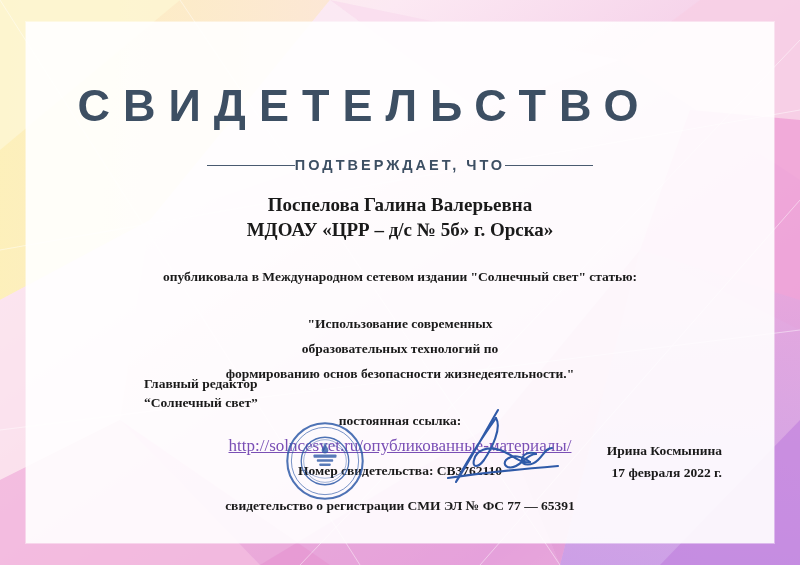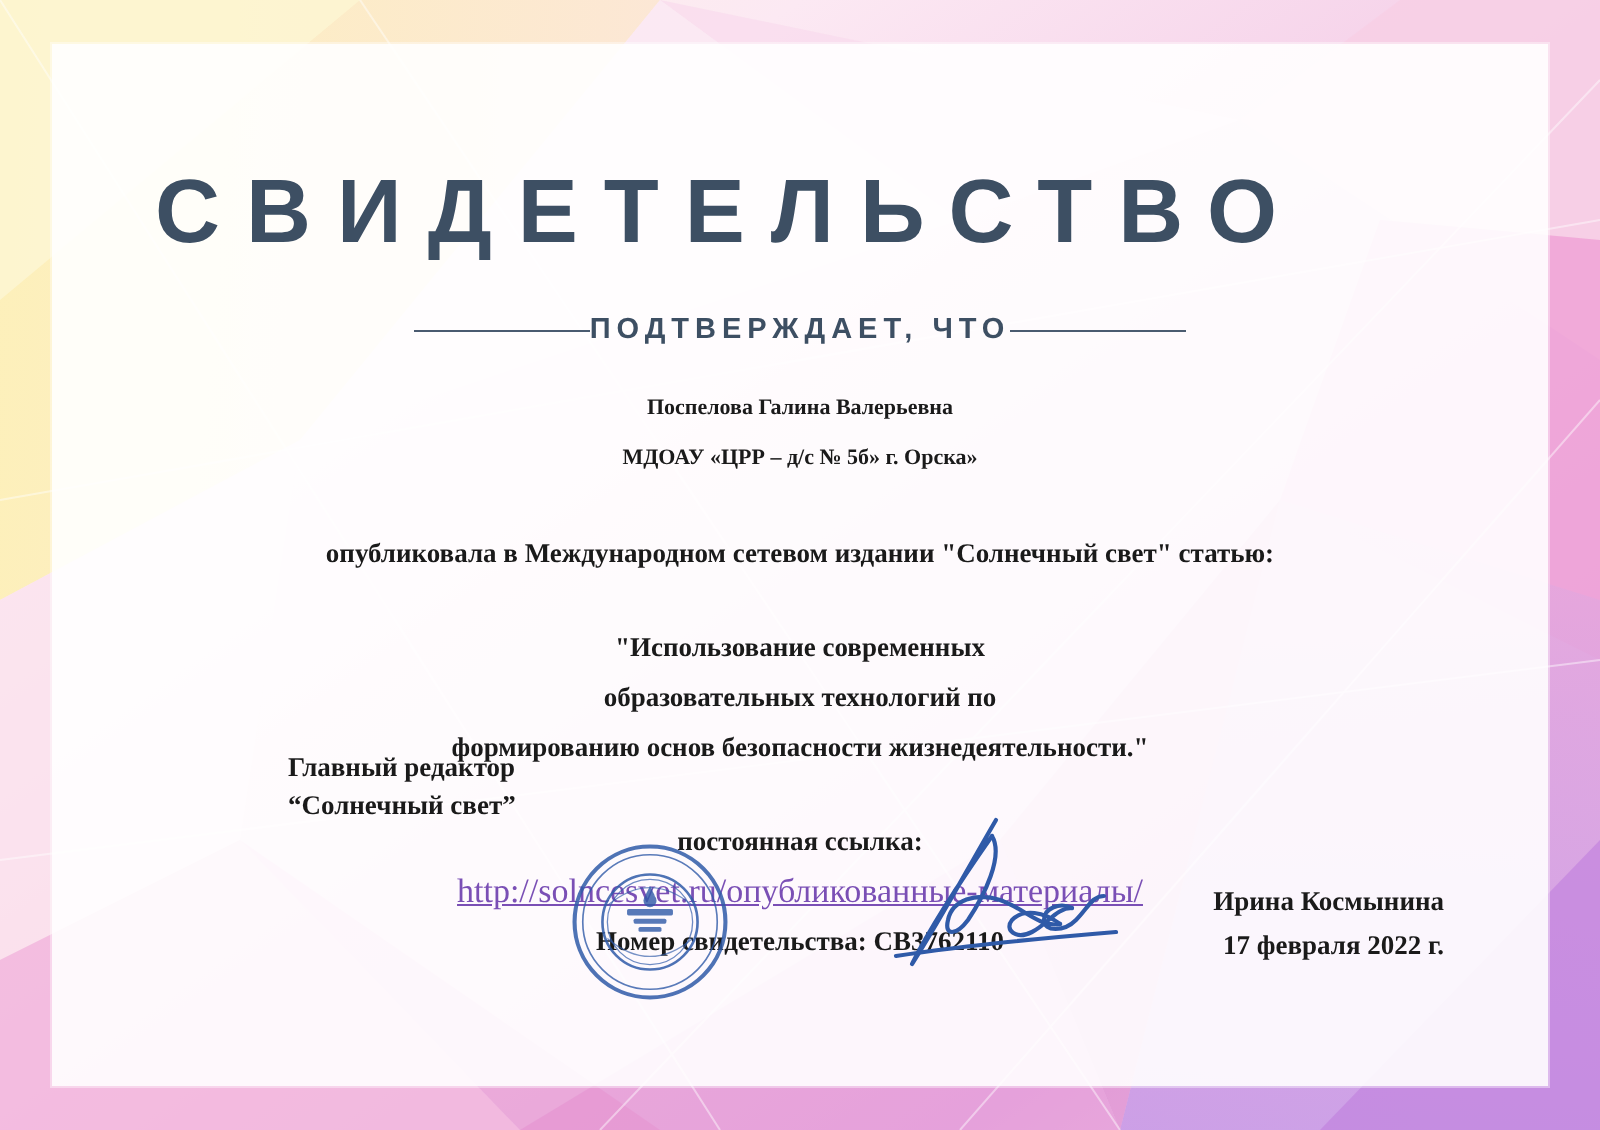--- a/index.html
+++ b/index.html
@@ -98,21 +98,21 @@
     color: #1a1a1a;
   }
   .line {
     font-family: "Liberation Serif", serif;
     font-weight: bold;
     font-size: 13.5px;
     line-height: 25px;
     white-space: nowrap;
   }
   .line.big {
-    font-size: 11px;
+    font-size: 19px;
   }
   .line.spacer-top {
     margin-top: 22px;
   }
   .link {
     font-family: "Liberation Serif", serif;
     font-weight: normal;
     font-size: 17px;
     line-height: 25px;
     color: #7a4fb5;
@@ -282,14 +282,15 @@
         <path d="M110 50 C104 47, 96 50, 96 56 C96 62, 106 62, 112 56 C118 50, 120 44, 126 44"></path>
         <path d="M22 74 C48 70, 84 66, 132 62"></path>
       </g>
     </svg>
 
     <div class="right-block">
       <div>Ирина Космынина</div>
       <div>17 февраля 2022 г.</div>
     </div>
 
+    <div class="footer">свидетельство о регистрации СМИ ЭЛ № ФС 77 — 65391</div>
   </div>
 </div>
 
 </body></html>

